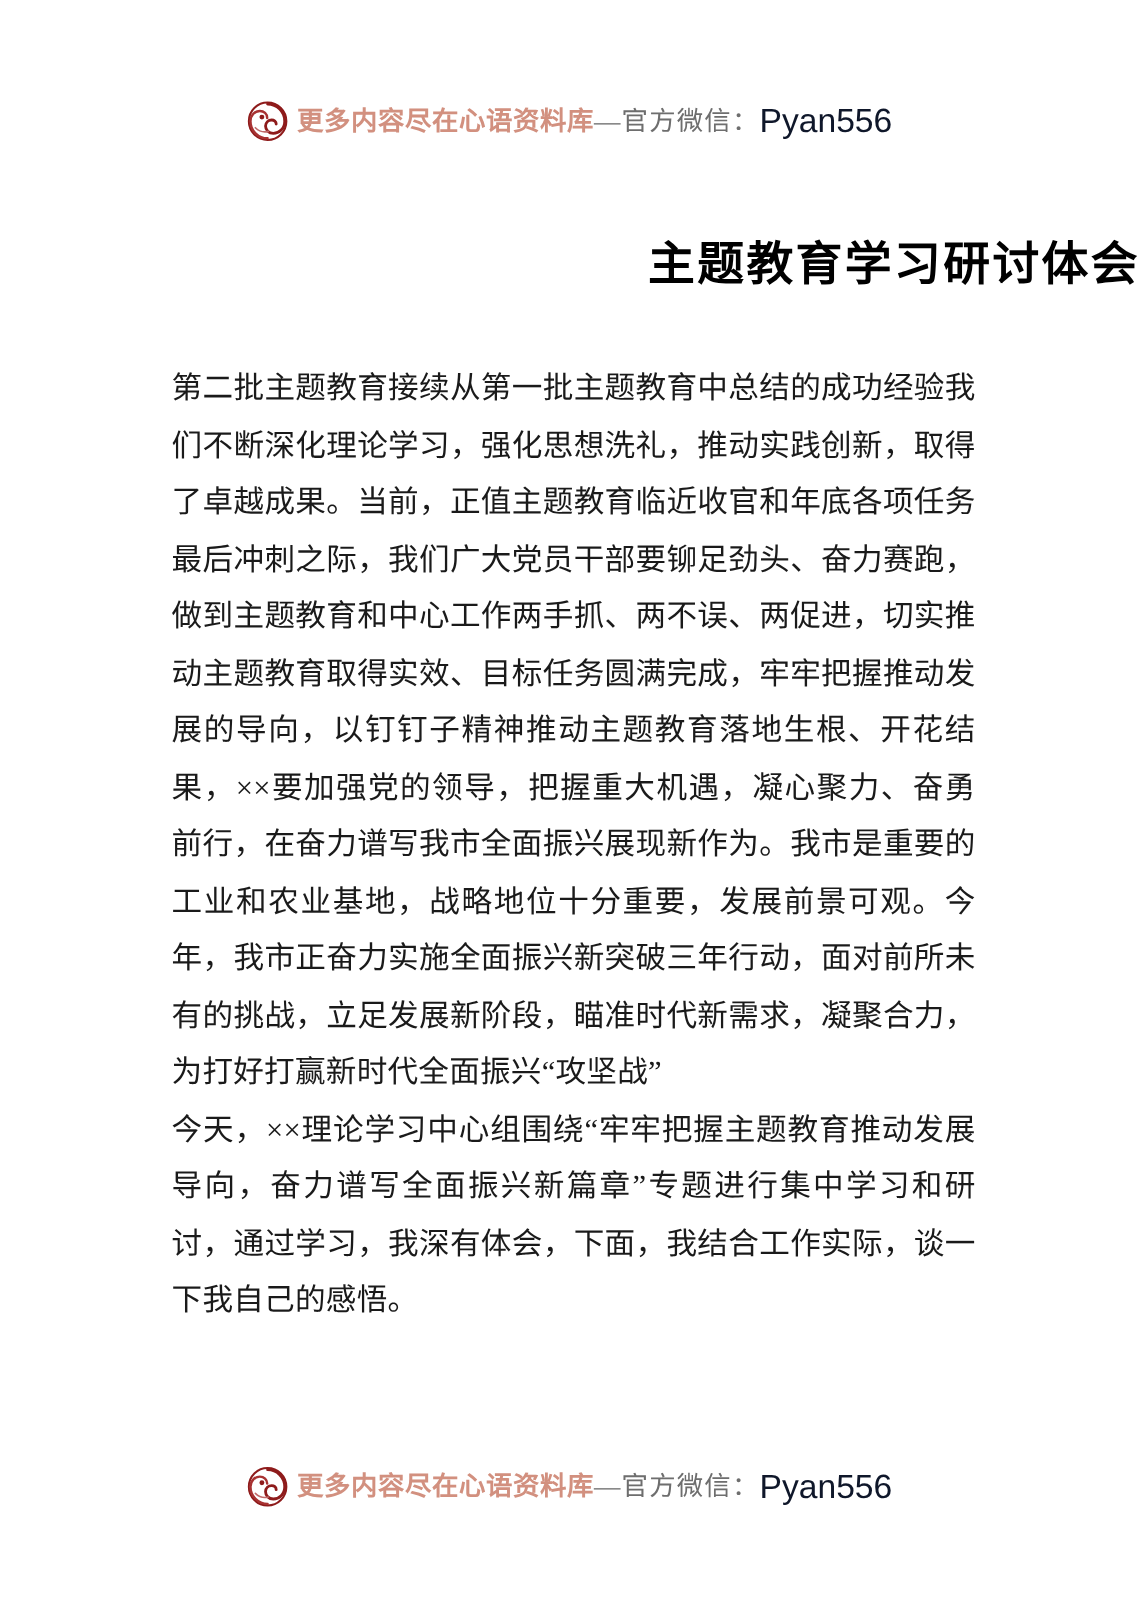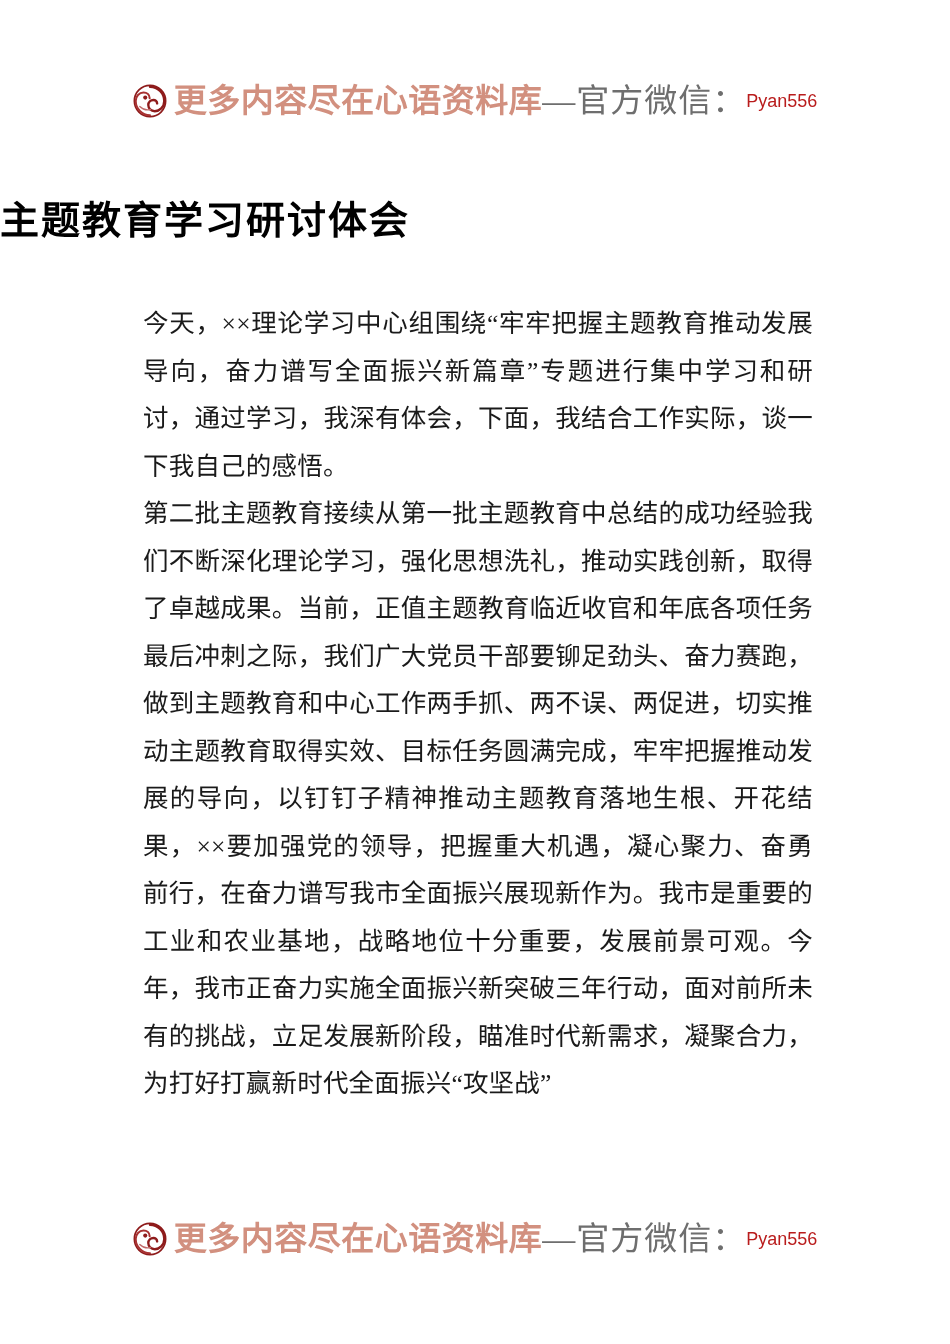--- a/index.html
+++ b/index.html
@@ -37,51 +37,51 @@
 
   .wm-logo {
     width: 34px;
     height: 34px;
     margin-right: 7px;
     flex: 0 0 auto;
     display: block;
   }
 
   .wm-text {
-    font-size: 33px;
+    font-size: 22px;
     letter-spacing: 0.5px;
     line-height: 1;
     display: inline-block;
   }
   .wm-seg-a {
     color: #d2907f;
     font-family: "Liberation Serif", "DejaVu Serif", serif;
     font-weight: 700;
   }
   .wm-seg-b {
     color: #6e6e6e;
     font-family: "Liberation Serif", "DejaVu Serif", serif;
     font-weight: 400;
     letter-spacing: 1px;
   }
   .wm-seg-c {
-    color: #b91c1c;
+    color: #0f172a;
     font-family: "Liberation Sans", "DejaVu Sans", sans-serif;
     font-weight: 400;
-    font-size: 18px;
+    font-size: 28px;
     letter-spacing: 0px;
   }
 
   
   .doc-title {
     position: absolute;
     top: 170px;
     left: 0;
     width: 950px;
-    text-align: left;
+    text-align: right;
     font-family: "Liberation Serif", "DejaVu Serif", serif;
     font-size: 39px;
     font-weight: 700;
     color: #000000;
     letter-spacing: 2px;
     line-height: 1.3;
   }
 
   
   .body-block {
@@ -119,22 +119,22 @@
       <path d="M20 66 C28 74 40 78 52 75" fill="none" stroke="#c06a6a" stroke-width="4" stroke-linecap="round"></path>
     </svg>
     <span class="wm-text wm-seg-a">更多内容尽在心语资料库</span>
       <span class="wm-text wm-seg-b">—官方微信：</span>
       <span class="wm-text wm-seg-c">Pyan556</span>
   </div>
 
   <h1 class="doc-title">主题教育学习研讨体会</h1>
 
   <div class="body-block">
+    <p class="para no-indent">第二批主题教育接续从第一批主题教育中总结的成功经验我们不断深化理论学习，强化思想洗礼，推动实践创新，取得了卓越成果。当前，正值主题教育临近收官和年底各项任务最后冲刺之际，我们广大党员干部要铆足劲头、奋力赛跑，做到主题教育和中心工作两手抓、两不误、两促进，切实推动主题教育取得实效、目标任务圆满完成，牢牢把握推动发展的导向，以钉钉子精神推动主题教育落地生根、开花结果，××要加强党的领导，把握重大机遇，凝心聚力、奋勇前行，在奋力谱写我市全面振兴展现新作为。我市是重要的工业和农业基地，战略地位十分重要，发展前景可观。今年，我市正奋力实施全面振兴新突破三年行动，面对前所未有的挑战，立足发展新阶段，瞄准时代新需求，凝聚合力，为打好打赢新时代全面振兴“攻坚战”</p>
     <p class="para indent">今天，××理论学习中心组围绕“牢牢把握主题教育推动发展导向，奋力谱写全面振兴新篇章”专题进行集中学习和研讨，通过学习，我深有体会，下面，我结合工作实际，谈一下我自己的感悟。</p>
-    <p class="para no-indent">第二批主题教育接续从第一批主题教育中总结的成功经验我们不断深化理论学习，强化思想洗礼，推动实践创新，取得了卓越成果。当前，正值主题教育临近收官和年底各项任务最后冲刺之际，我们广大党员干部要铆足劲头、奋力赛跑，做到主题教育和中心工作两手抓、两不误、两促进，切实推动主题教育取得实效、目标任务圆满完成，牢牢把握推动发展的导向，以钉钉子精神推动主题教育落地生根、开花结果，××要加强党的领导，把握重大机遇，凝心聚力、奋勇前行，在奋力谱写我市全面振兴展现新作为。我市是重要的工业和农业基地，战略地位十分重要，发展前景可观。今年，我市正奋力实施全面振兴新突破三年行动，面对前所未有的挑战，立足发展新阶段，瞄准时代新需求，凝聚合力，为打好打赢新时代全面振兴“攻坚战”</p>
   </div>
 
   <div class="watermark watermark-bottom">
     <svg class="wm-logo" viewBox="0 0 100 100">
       <circle cx="50" cy="50" r="46" fill="none" stroke="#8e1b1b" stroke-width="5"></circle>
       <path d="M50 8 C73 8 92 27 92 50 C92 68 78 80 64 80 C53 80 45 72 45 62 C45 53 52 47 60 47 C66 47 71 51 71 57" fill="none" stroke="#8e1b1b" stroke-width="7" stroke-linecap="round"></path>
       <path d="M50 92 C27 92 8 73 8 50 C8 36 18 25 31 25 C41 25 49 32 49 42" fill="none" stroke="#a83232" stroke-width="6" stroke-linecap="round"></path>
       <circle cx="36" cy="40" r="6" fill="#8e1b1b"></circle>
       <path d="M20 66 C28 74 40 78 52 75" fill="none" stroke="#c06a6a" stroke-width="4" stroke-linecap="round"></path>
     </svg>

